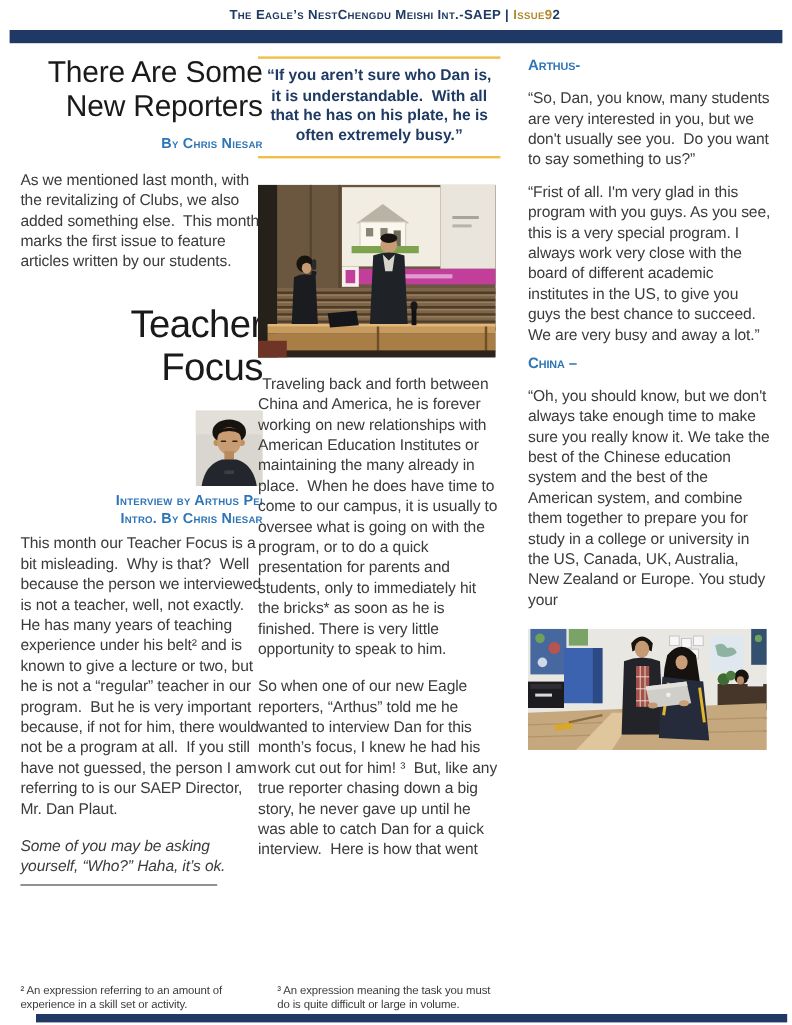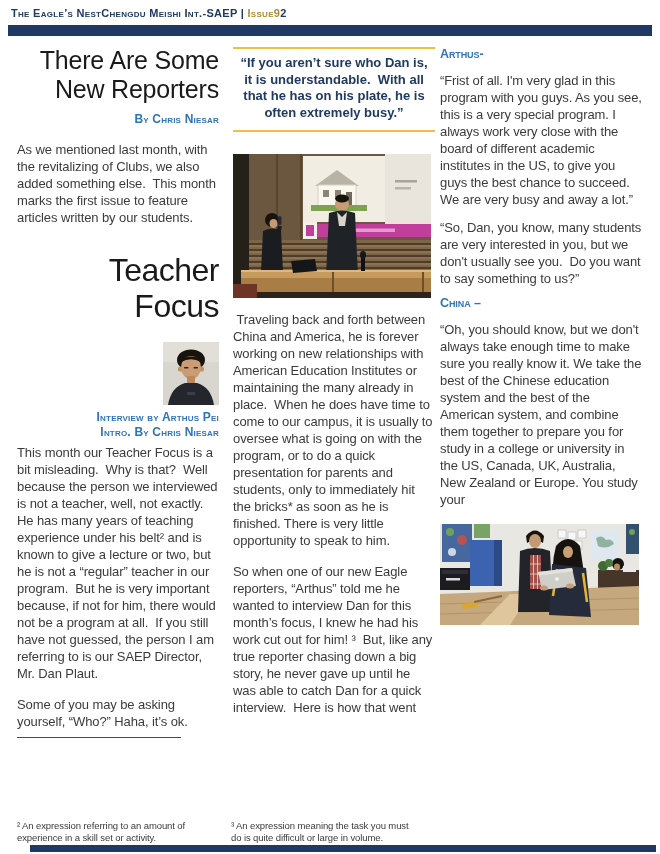--- a/index.html
+++ b/index.html
@@ -1,40 +1,40 @@
 <!DOCTYPE html>
 <html><head>
 <meta charset="utf-8">
 <style>
   html,body{margin:0;padding:0;background:#ffffff;}
   .page{position:relative;width:660px;height:854px;background:#ffffff;overflow:hidden;
         font-family:"Liberation Sans",sans-serif;color:#3b3b3b;}
   
-  .hdr{position:absolute;top:7px;left:11px;right:13px;display:flex;justify-content:flex-start;
+  .hdr{position:absolute;top:7px;left:11px;right:13px;display:flex;justify-content:center;
        align-items:baseline;color:#1f3a63;font-size:11px;font-weight:700;
        font-variant:small-caps;letter-spacing:.3px;}
   .hdr-left{white-space:pre;}
   .issue{color:#b08c2e;}
   .bar-top{position:absolute;top:25px;left:8px;right:8px;height:11px;background:#203864;}
   .bar-bottom{position:absolute;top:845px;left:30px;right:4px;height:7px;background:#203864;}
   
   .col{position:absolute;top:40px;width:202px;font-size:13px;line-height:17px;letter-spacing:-.1px;}
-  .col1{left:17px;} .col2{left:233px;} .col3{left:440px;}
+  .col1{left:17px;} .col2{left:215px;} .col3{left:440px;}
   .p{white-space:pre-wrap;margin:0;}
   h1{margin:0;font-weight:400;color:#1a1a1a;text-align:right;}
   .h-reporters{font-size:25px;line-height:29px;padding-top:6px;letter-spacing:-.2px;}
   .h-teacher{font-size:32px;line-height:36px;margin-top:26px;letter-spacing:-.5px;}
   .byline{color:#2e75b6;font-weight:700;font-variant:small-caps;font-size:12px;
           line-height:15px;text-align:right;letter-spacing:.2px;}
   .byline-1{margin-top:8px;}
   .p1{margin-top:14px;}
   .portrait-wrap{margin-top:18px;height:66px;display:flex;justify-content:flex-end;}
   .byline-2{margin-top:2px;}
   .p2{margin-top:4px;}
-  .p3{margin-top:14px;}
+  .p3{margin-top:14px;font-style:italic;}
   
   .quote{margin-top:7px;border-top:2.5px solid #eec04a;border-bottom:2.5px solid #eec04a;
          padding:6px 2px 9px;color:#1f3a63;font-weight:700;text-align:center;
          font-size:13px;line-height:16.5px;white-space:pre-wrap;letter-spacing:0;}
   .photo2-wrap{margin-top:22px;height:144px;}
   .mp1{margin-top:13px;}
   .mp2{margin-top:14px;}
   
   .sp{color:#2e75b6;font-weight:700;font-variant:small-caps;font-size:12.5px;line-height:16px;}
   .sp1{padding-top:6px;}
@@ -175,22 +175,22 @@
         <rect x="0" y="130" width="24" height="14" fill="#6e3526"></rect>
       </svg>
     </div>
 
     <p class="p mp1"> Traveling back and forth between China and America, he is forever working on new relationships with American Education Institutes or maintaining the many already in place.  When he does have time to come to our campus, it is usually to oversee what is going on with the program, or to do a quick presentation for parents and students, only to immediately hit the bricks* as soon as he is finished. There is very little opportunity to speak to him.</p>
     <p class="p mp2">So when one of our new Eagle reporters, “Arthus” told me he wanted to interview Dan for this month’s focus, I knew he had his work cut out for him! ³  But, like any true reporter chasing down a big story, he never gave up until he was able to catch Dan for a quick interview.  Here is how that went</p>
   </div>
 
   <div class="col col3">
     <div class="sp sp1">Arthus-</div>
+    <p class="p rp1">“So, Dan, you know, many students are very interested in you, but we don't usually see you.  Do you want to say something to us?”</p>
     <p class="p rp2">“Frist of all. I'm very glad in this program with you guys. As you see, this is a very special program. I always work very close with the board of different academic institutes in the US, to give you guys the best chance to succeed. We are very busy and away a lot.”</p>
-    <p class="p rp1">“So, Dan, you know, many students are very interested in you, but we don't usually see you.  Do you want to say something to us?”</p>
     <div class="sp sp2">China –</div>
     <p class="p rp4">“Oh, you should know, but we don't always take enough time to make sure you really know it. We take the best of the Chinese education system and the best of the American system, and combine them together to prepare you for study in a college or university in the US, Canada, UK, Australia, New Zealand or Europe. You study your</p>
 
     <div class="photo3-wrap">
       <svg width="199" height="101" viewBox="0 0 199 101">
         <rect width="199" height="101" fill="#e9e7e2"></rect>
         <g>
           <rect x="2" y="0" width="30" height="38" fill="#47679f"></rect>
           <circle cx="10" cy="8" r="4" fill="#6fa05c"></circle>
           <circle cx="22" cy="16" r="5" fill="#b85450"></circle>

